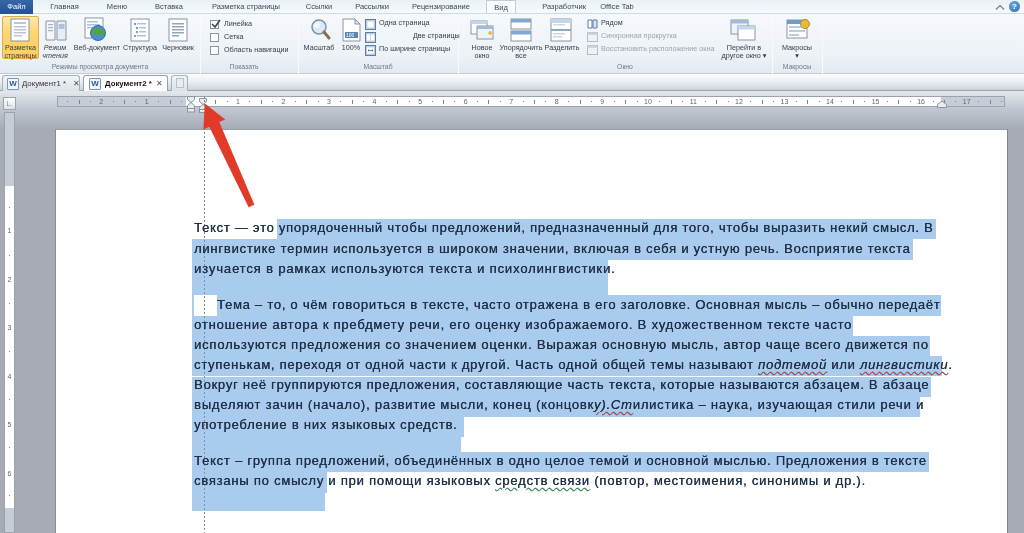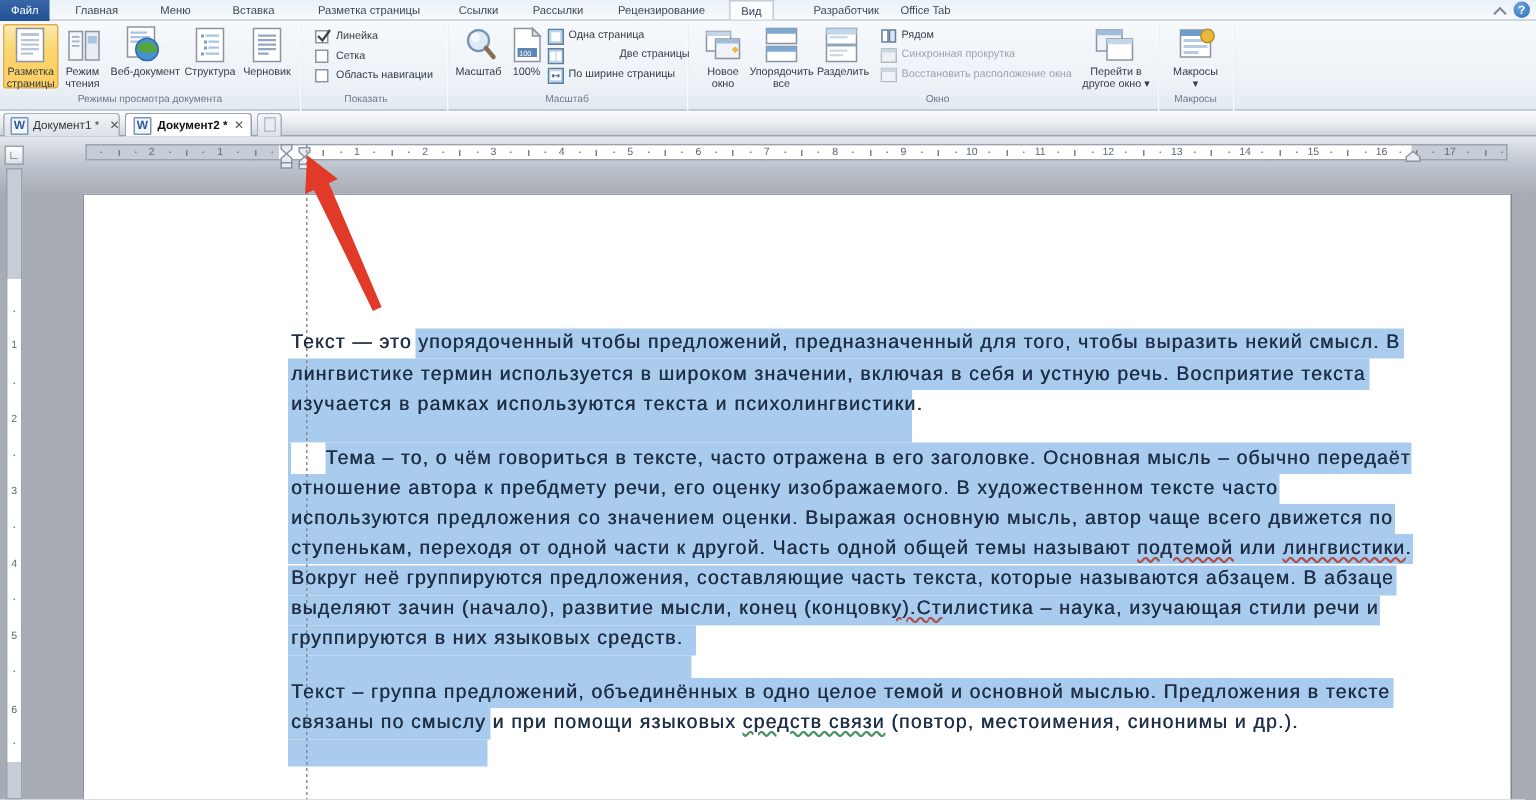--- a/index.html
+++ b/index.html
@@ -51,21 +51,21 @@
 #vrule .white { position:absolute; left:0; width:9px; background:#fff; }
 .vnum { position:absolute; left:0; width:9px; text-align:center; font-size:7px; color:#5d6570; }
 
 
 .selband { position:absolute; background:#a9cbee; }
 .cut { position:absolute; background:#fff; }
 
 
 .tl { position:absolute; height:20px; line-height:20px; font-size:13px; letter-spacing:1.45px;
   color:#1e2f47; white-space:nowrap; text-shadow:0.25px 0 0 #1e2f47; }
-.sq-r { text-decoration:underline; text-decoration-style:wavy; text-decoration-color:#d04a3c; text-decoration-thickness:1px; text-underline-offset:2px; }
+.sq-r { text-decoration:underline; text-decoration-style:wavy; text-decoration-color:#d04a3c; text-decoration-thickness:1px; text-underline-offset:2px;font-style:italic; }
 .sq-g { text-decoration:underline; text-decoration-style:wavy; text-decoration-color:#3f9e57; text-decoration-thickness:1px; text-underline-offset:2px; }
 
 
 #dash { left:204px; top:96px; width:1px; height:437px;
   background:repeating-linear-gradient(#878c94 0 2px, transparent 2px 4px); }
 </style>
 </head>
 <body>
 
 <div class="abs" id="menurow"></div>
@@ -108,21 +108,21 @@
   </svg>
 <div class="biglabel" style="left:0px;top:44px;width:41px;">Разметка<br>страницы</div>
 <svg class="abs" style="left:44px;top:18px;" width="24" height="24">
     <path d="M2 3 h9 v19 h-9 z" fill="#f4f6f9" stroke="#8a94a0"></path>
     <path d="M13 3 h9 v19 h-9 z" fill="#e8edf3" stroke="#8a94a0"></path>
     <rect x="14.5" y="6" width="6" height="5" fill="#a9c3e2"></rect>
     <rect x="4" y="6" width="5" height="1.2" fill="#9fb3c8"></rect>
     <rect x="4" y="9" width="5" height="1.2" fill="#9fb3c8"></rect>
     <rect x="4" y="12" width="5" height="1.2" fill="#9fb3c8"></rect>
   </svg>
-<div class="biglabel" style="left:40px;top:44px;width:30px;">Режим<br>чтения</div>
+<div class="biglabel" style="left:40px;top:44px;width:30px;font-style:italic;">Режим<br>чтения</div>
 <svg class="abs" style="left:83px;top:17px;" width="24" height="24">
     <rect x="2" y="1" width="18" height="20" fill="#fff" stroke="#8a94a0"></rect>
     <rect x="4" y="4" width="11" height="1.5" fill="#a9c3e2"></rect>
     <rect x="4" y="7" width="13" height="1.5" fill="#a9c3e2"></rect>
     <rect x="4" y="10" width="10" height="1.5" fill="#a9c3e2"></rect>
     <circle cx="15" cy="16" r="7.5" fill="#4a8fd0"></circle>
     <path d="M8 15 a7.5 7.5 0 0 1 14 2 a 9 5 0 0 1 -14 -2" fill="#55a53f"></path>
     <circle cx="15" cy="16" r="7.5" fill="none" stroke="#2e6ca8"></circle>
   </svg>
 <div class="biglabel" style="left:66px;top:44px;width:54px;text-align:right;">Веб-документ</div>
@@ -404,19 +404,19 @@
 
 <div class="tl" id="tl1" style="left:194px;top:217.5px;letter-spacing:0.74px;">Текст — это упорядоченный чтобы предложений, предназначенный для того, чтобы выразить некий смысл. В</div>
 <div class="tl" id="tl2" style="left:194px;top:239px;letter-spacing:0.76px;">лингвистике термин используется в широком значении, включая в себя и устную речь. Восприятие текста</div>
 <div class="tl" id="tl3" style="left:194px;top:259px;letter-spacing:0.86px;">изучается в рамках используются текста и психолингвистики.</div>
 <div class="tl" id="tl4" style="left:217px;top:295px;letter-spacing:0.73px;">Тема – то, о чём говориться в тексте, часто отражена в его заголовке. Основная мысль – обычно передаёт</div>
 <div class="tl" id="tl5" style="left:194px;top:315px;letter-spacing:0.79px;">отношение автора к пребдмету речи, его оценку изображаемого. В художественном тексте часто</div>
 <div class="tl" id="tl6" style="left:194px;top:335px;letter-spacing:0.79px;">используются предложения со значением оценки. Выражая основную мысль, автор чаще всего движется по</div>
 <div class="tl" id="tl7" style="left:194px;top:355px;letter-spacing:0.74px;">ступенькам, переходя от одной части к другой. Часть одной общей темы называют <span class="sq-r">подтемой</span> или <span class="sq-r">лингвистики</span>.</div>
 <div class="tl" id="tl8" style="left:194px;top:375px;letter-spacing:0.75px;">Вокруг неё группируются предложения, составляющие часть текста, которые называются абзацем. В абзаце</div>
 <div class="tl" id="tl9" style="left:194px;top:395px;letter-spacing:0.79px;">выделяют зачин (начало), развитие мысли, конец (концовк<span class="sq-r">у).Ст</span>илистика – наука, изучающая стили речи и</div>
-<div class="tl" id="tl10" style="left:194px;top:415px;letter-spacing:0.77px;">группируются в них языковых средств.</div>
+<div class="tl" id="tl10" style="left:194px;top:415px;letter-spacing:0.77px;">употребление в них языковых средств.</div>
 <div class="tl" id="tl11" style="left:194px;top:451px;letter-spacing:0.76px;">Текст – группа предложений, объединённых в одно целое темой и основной мыслью. Предложения в тексте</div>
 <div class="tl" id="tl12" style="left:194px;top:471px;letter-spacing:0.77px;">связаны по смыслу и при помощи языковых <span class="sq-g">средств связи</span> (повтор, местоимения, синонимы и др.).</div>
 
 <svg class="abs" style="left:190px;top:100px;" width="80" height="115" viewBox="0 0 80 115">
   <polygon points="58.6,107.3 64.4,104.7 29.3,22.1 35.2,19.4 14.8,3.5 13.4,29.4 19.3,26.7" fill="#e23a28"></polygon>
 </svg>
 
 </body></html>

